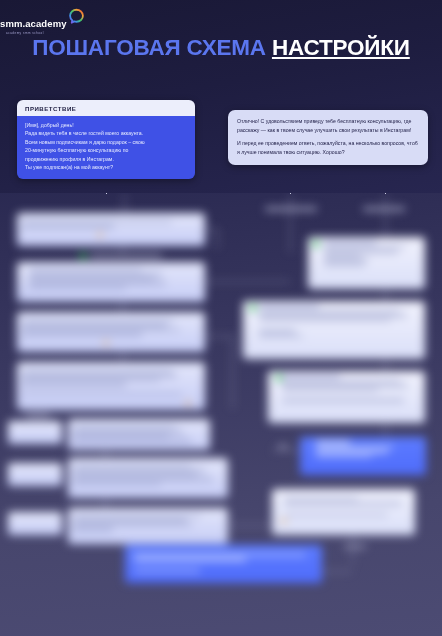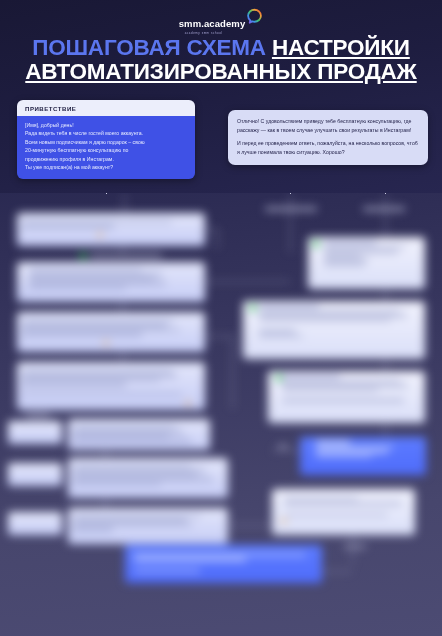--- a/index.html
+++ b/index.html
@@ -9,21 +9,21 @@
     background:#2b2a4e;
   }
   .poster{
     position:relative;width:442px;height:636px;overflow:hidden;
     background:linear-gradient(175deg,#1b1a3c 0%,#20204a 14%,#2e2d55 34%,#3b3a62 58%,#47466d 80%,#4c4b73 100%);
   }
   
   .hero{position:absolute;left:0;top:0;width:442px;height:193px;z-index:6;
         background:linear-gradient(170deg,#191835 0%,#1e1d40 45%,#272650 100%);}
   .logo-wrap{position:absolute;left:0;top:8px;width:442px;display:flex;
-             flex-direction:column;align-items:center;}
+             flex-direction:column;align-items:flex-start;}
   .logo-row{display:flex;align-items:flex-start;justify-content:center;}
   .logo-text{font-size:9.5px;font-weight:bold;color:#ffffff;letter-spacing:.1px;
              line-height:1;margin-top:11px;}
   .logo-sub{font-size:2.9px;color:#a9a7d6;letter-spacing:.55px;margin-top:2px;
             margin-left:6px;}
   .logo-mark{width:17px;height:17px;margin-left:1px;}
   .title{position:absolute;left:0;top:36px;width:442px;text-align:center;
          line-height:1.06;}
   .title .l1,.title .l2{display:block;font-weight:bold;font-size:22.5px;
          letter-spacing:-0.2px;white-space:nowrap;}
@@ -252,21 +252,20 @@
           </svg>
         </span>
       </div>
     </div>
 
     <div class="title">
       <span class="l1">
         <span class="accent">ПОШАГОВАЯ СХЕМА </span>
         <span class="plain">НАСТРОЙКИ</span>
       </span>
-      <span class="l2 plain">АВТОМАТИЗИРОВАННЫХ ПРОДАЖ</span>
     </div>
 
     <div class="card" id="card-greeting">
       <div class="card-head">ПРИВЕТСТВИЕ</div>
       <div class="card-body">
         <p style="margin-bottom:0">[Имя], добрый день!</p>
         <p style="margin-bottom:0">Рада видеть тебя в числе гостей моего аккаунта.</p>
         <p style="margin-bottom:0">Всем новым подписчикам я дарю подарок – свою</p>
         <p style="margin-bottom:0">20-минутную бесплатную консультацию по</p>
         <p style="margin-bottom:0">продвижению профиля в Инстаграм.</p>

